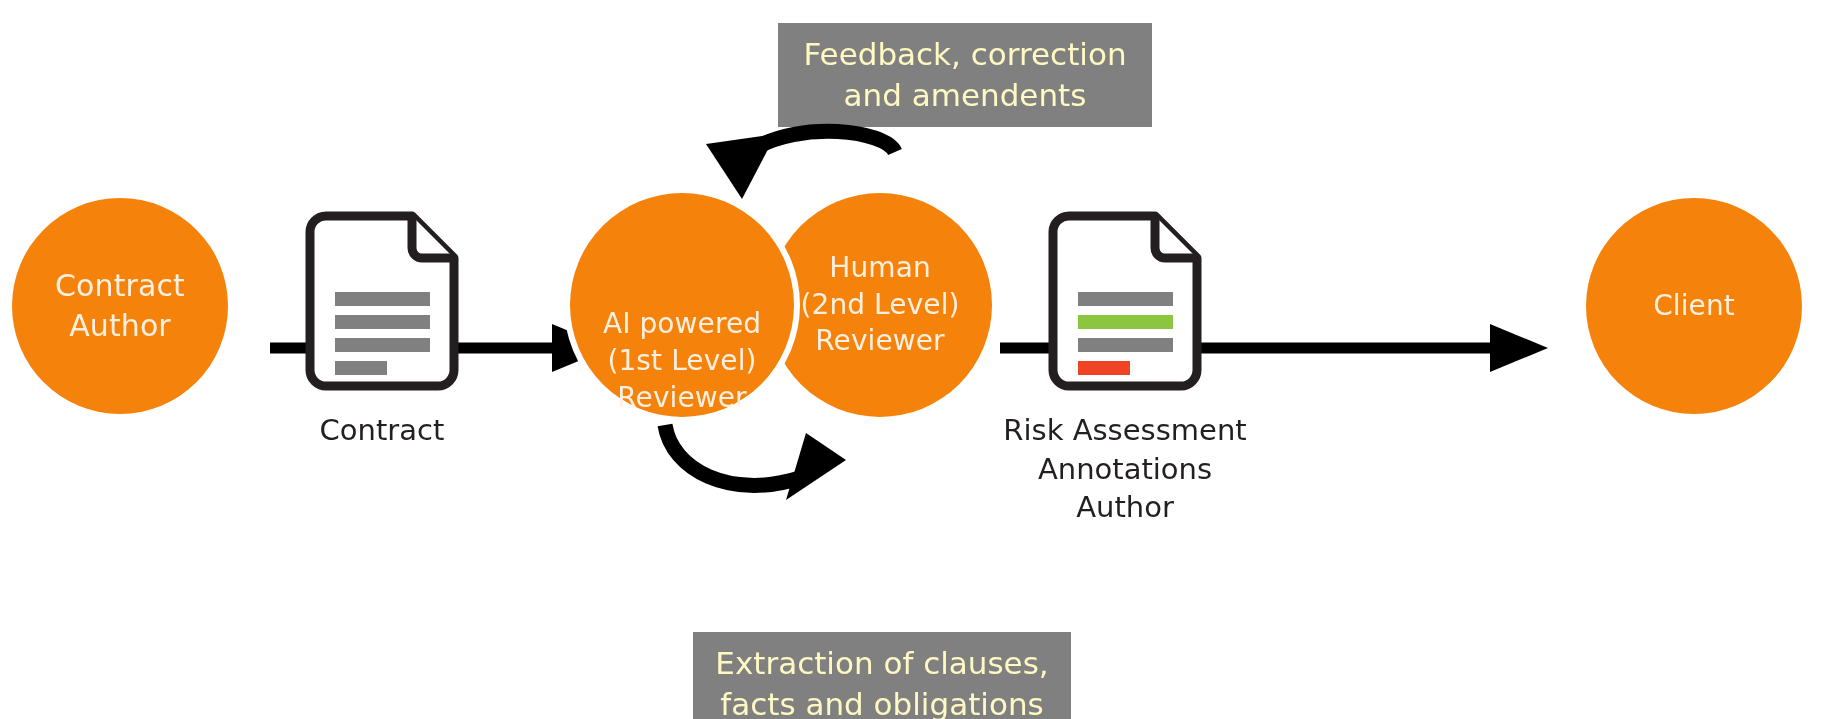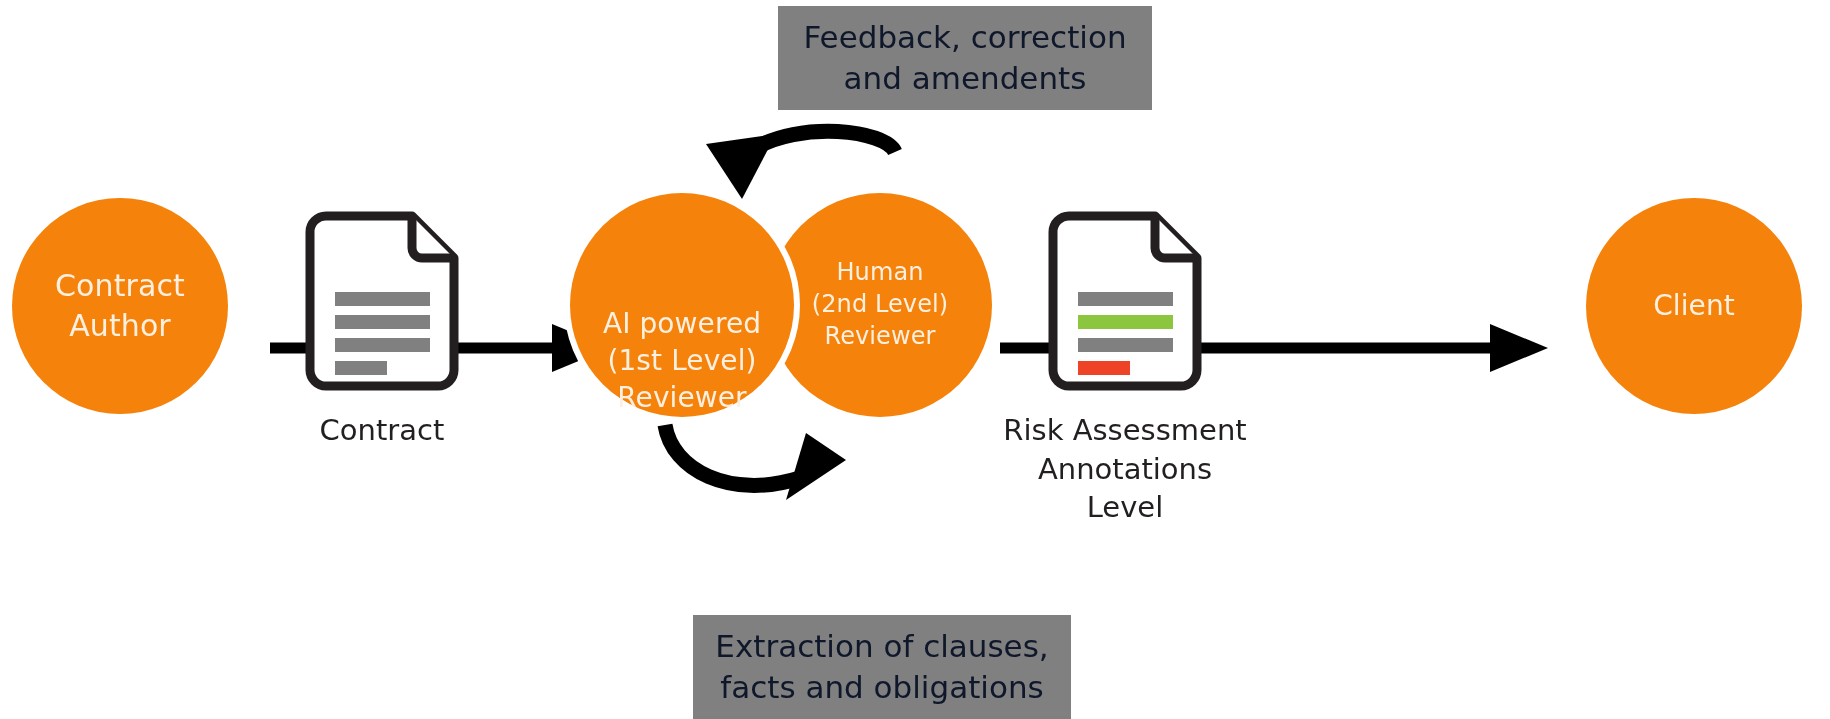--- a/index.html
+++ b/index.html
@@ -46,21 +46,21 @@
   }
   #circle-ai {
     left: 570px; top: 193px; width: 224px; height: 224px;
     font-size: 28px;
     z-index: 4;
     box-shadow: 0 0 0 6px #ffffff;
     align-items: flex-end;
   }
   #circle-human {
     left: 768px; top: 193px; width: 224px; height: 224px;
-    font-size: 24px;
+    font-size: 28px;
     z-index: 3;
   }
   #circle-client {
     left: 1586px; top: 198px; width: 216px; height: 216px;
     font-size: 28px;
   }
 
   
   .doc-icon { position: absolute; z-index: 5; }
   #doc-contract { left: 300px; top: 206px; width: 164px; height: 190px; }
@@ -75,31 +75,32 @@
     line-height: 1.33;
     white-space: pre-line;
   }
   #caption-contract { left: 262px; top: 411px; width: 240px; }
   #caption-risk     { left: 975px; top: 411px; width: 300px; }
 
   
   .gray-box {
     position: absolute;
     background: #808080;
-    color: #0f172a;
+    color: #fef9c3;
     text-align: center;
     font-size: 31px;
     line-height: 1.33;
     display: flex;
     align-items: center;
     justify-content: center;
     white-space: pre-line;
     z-index: 6;
     padding: 6px 14px;
     box-sizing: border-box;
+    margin-top: 17px;
   }
   #box-feedback   { left: 778px; top: 6px;   width: 374px; height: 104px; }
   #box-extraction { left: 693px; top: 615px; width: 378px; height: 104px; }
 </style>
 </head>
 <body>
 
 <div id="stage">
 
   <svg class="layer" viewBox="0 0 1830 719">
@@ -159,21 +160,21 @@
     <path d="M10 26 A16 16 0 0 1 26 10 L112 10 L154 52 L154 164 A16 16 0 0 1 138 180 L26 180 A16 16 0 0 1 10 164 Z" fill="#ffffff" stroke="#231f20" stroke-width="9" stroke-linejoin="round"></path>
     <path d="M112 10 L112 42 A10 10 0 0 0 122 52 L154 52" fill="#ffffff" stroke="#231f20" stroke-width="9" stroke-linejoin="round"></path>
     <rect x="35" y="86" width="95" height="14" fill="#808080"></rect>
     <rect x="35" y="109" width="95" height="14" fill="#8cc63e"></rect>
     <rect x="35" y="132" width="95" height="14" fill="#808080"></rect>
     <rect x="35" y="155" width="52" height="14" fill="#ef4328"></rect>
   </svg>
 
   <div class="caption" id="caption-risk">Risk Assessment
 Annotations
-Level</div>
+Author</div>
 
   <svg class="layer" viewBox="0 0 1830 719" style="z-index:7; pointer-events:none;">
 
     <g>
       <path d="M895 152 C 885 130, 800 120, 752 150" fill="none" stroke="#000000" stroke-width="15" stroke-linecap="butt"></path>
       <polygon points="776 134, 706 144, 742 199" fill="#000000"></polygon>
     </g>
 
     <g>
       <path d="M665 425 C 672 470, 730 500, 800 478" fill="none" stroke="#000000" stroke-width="15" stroke-linecap="butt"></path>

